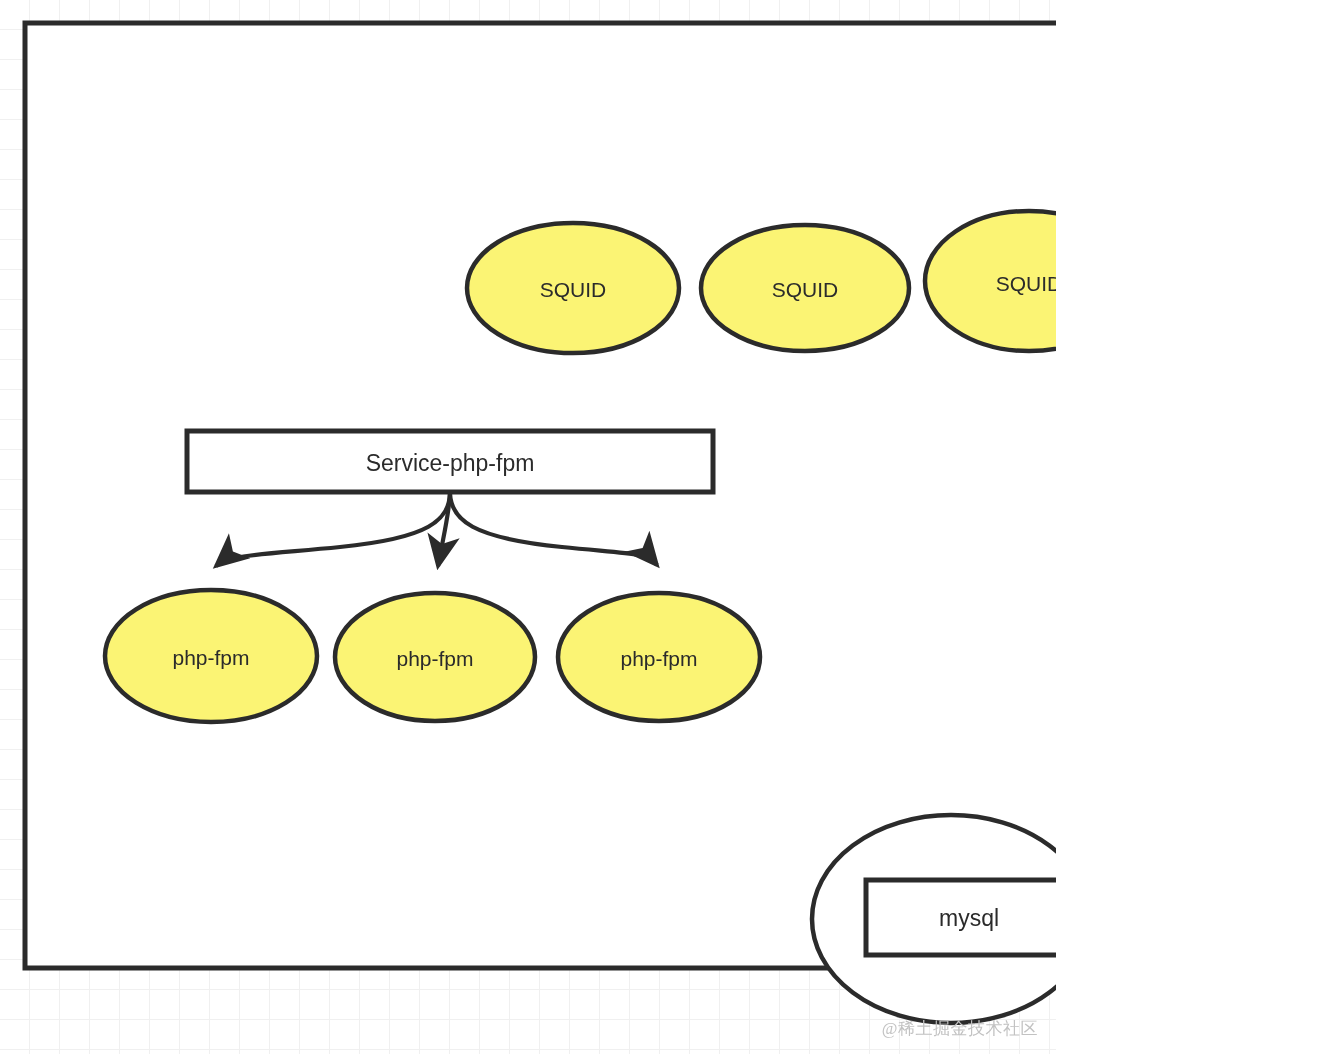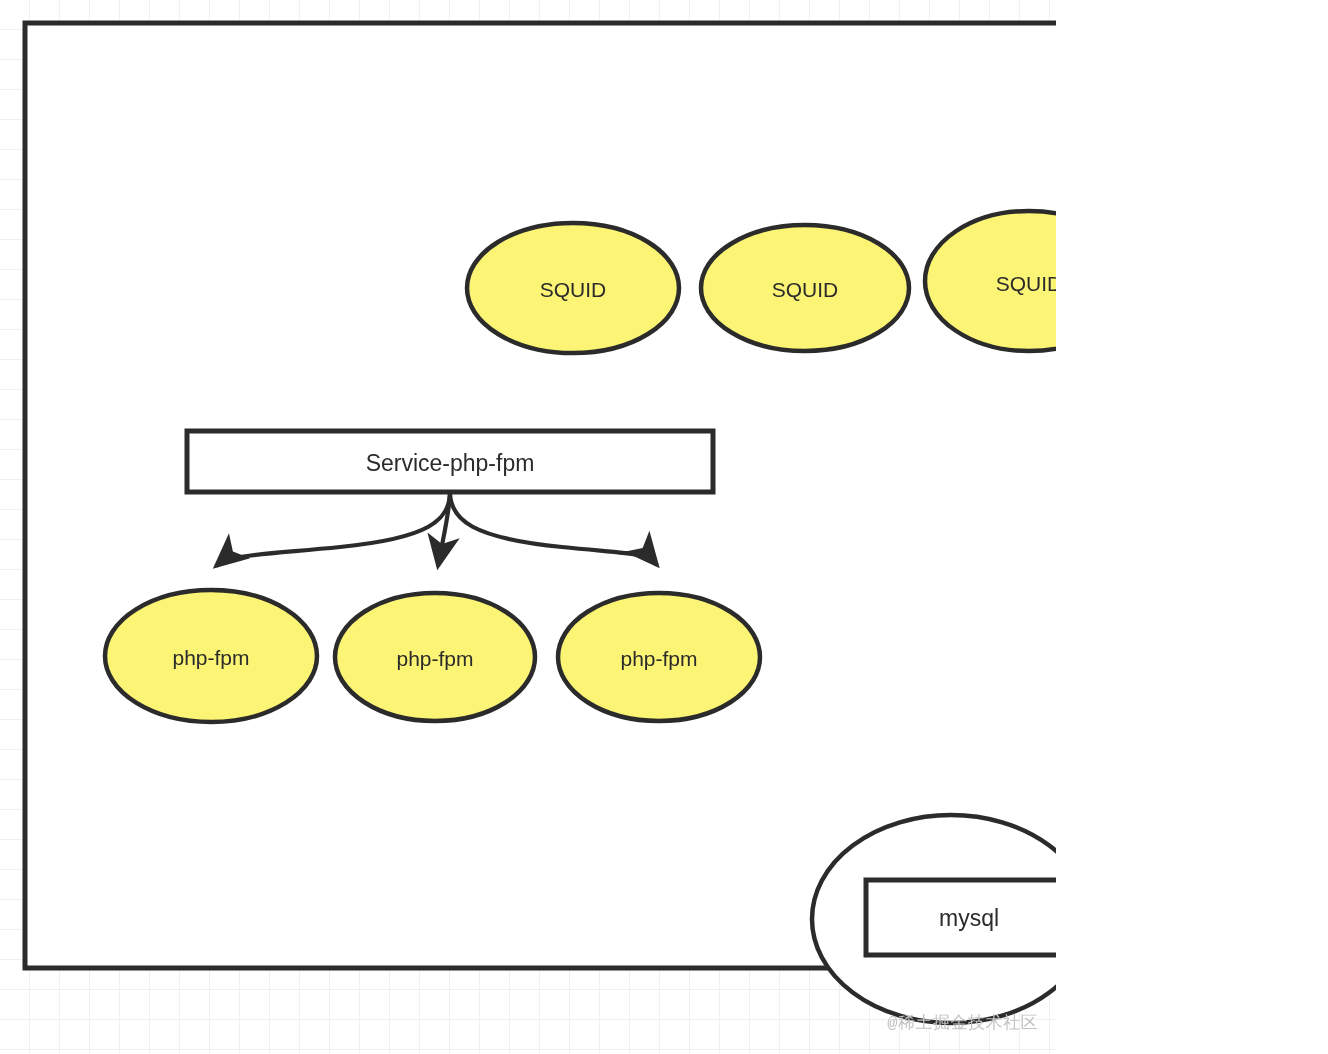--- a/index.html
+++ b/index.html
@@ -33,22 +33,22 @@
     text-anchor: middle;
     dominant-baseline: central;
   }
   .label-squid { font-size: 21px; }
   .label-phpfpm { font-size: 21px; }
   .label-service { font-size: 23px; }
   .label-mysql { font-size: 23px; }
   .watermark {
     position: absolute;
     right: 18px;
-    bottom: 20px;
-    font-family: Liberation Mono, monospace;
+    bottom: 14px;
+    font-family: Liberation Serif, serif;
     font-size: 17px;
     color: #c2c2c2;
     letter-spacing: 0.5px;
     white-space: nowrap;
   }
 </style>
 </head>
 <body>
 
 <div id="canvas">

